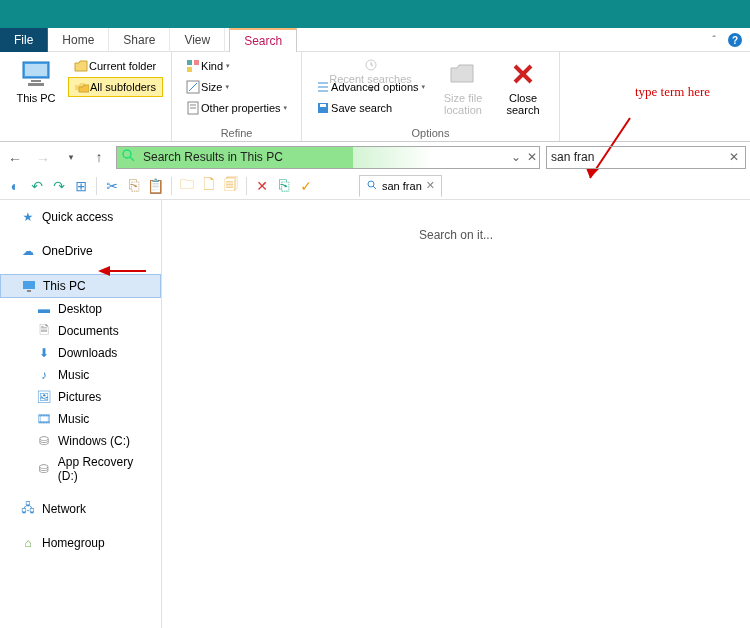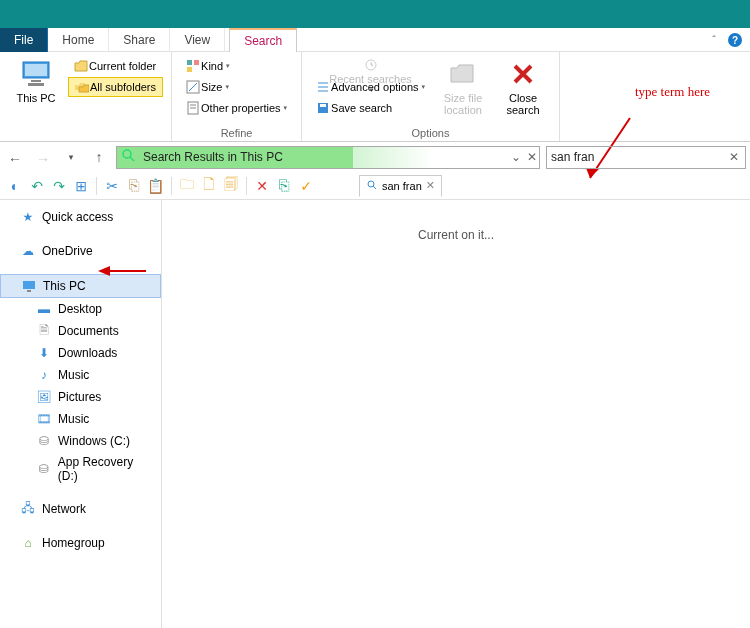--- a/index.html
+++ b/index.html
@@ -333,15 +333,15 @@
         <span class="tree-icon" style="color:#6a4">⌂</span>
         <span>Homegroup</span>
       </div>
     </div>
   </div>
   <svg class="red-arrow-tree-svg" width="50" height="14">
       <line x1="48" y1="7" x2="8" y2="7" stroke="#d40000" stroke-width="2"></line>
       <polygon points="0,7 12,2 12,12" fill="#d40000"></polygon>
     </svg>
   <div class="content">
-    <span>Current on it...</span>
+    <span>Search on it...</span>
   </div>
 </div>
 
 </body></html>

